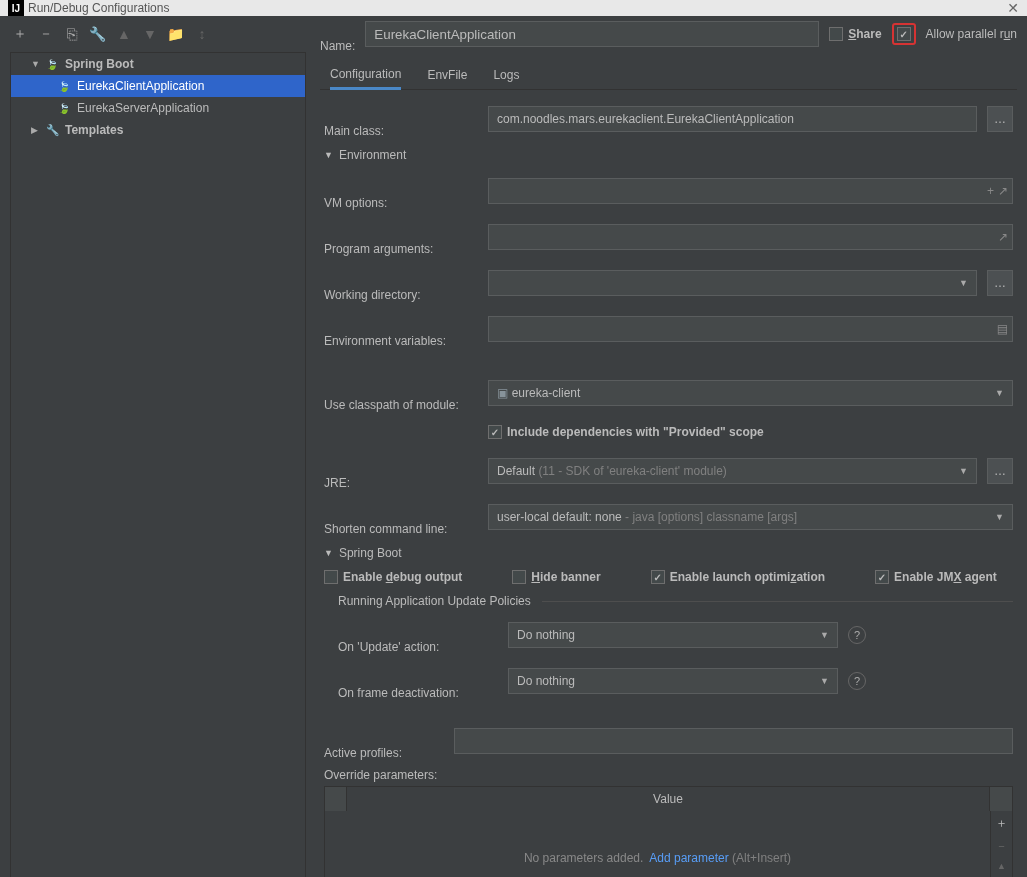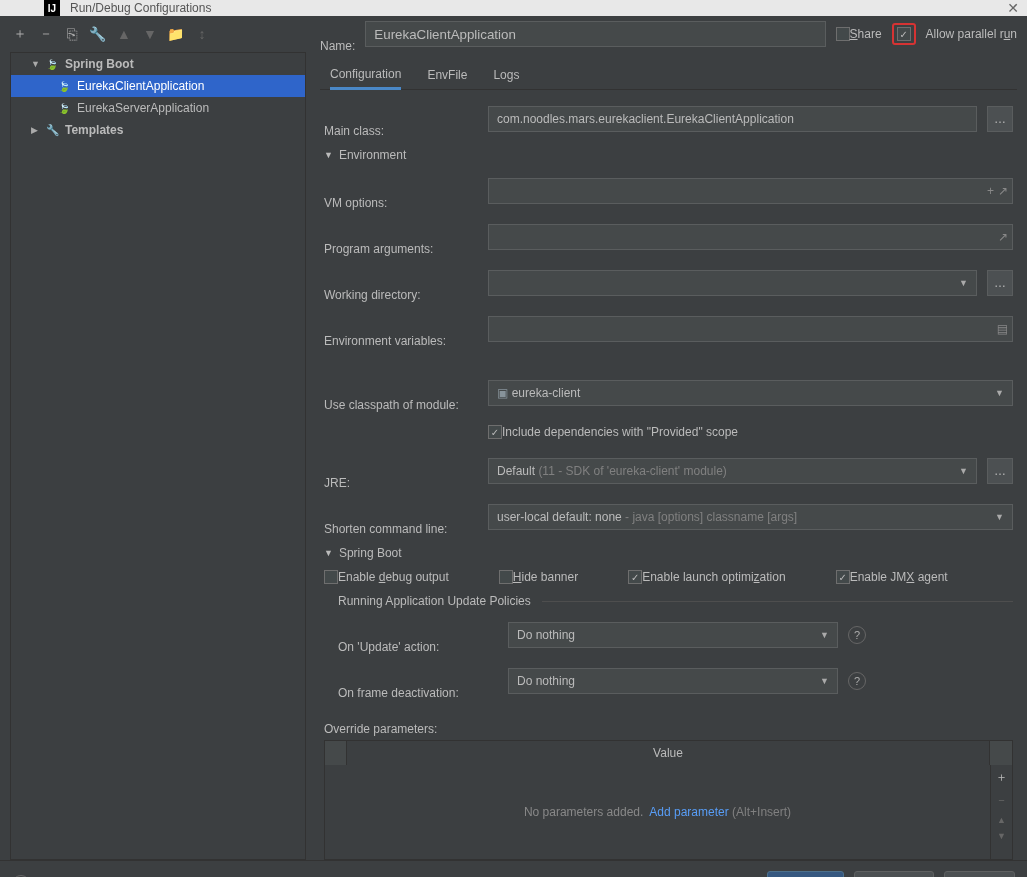--- a/index.html
+++ b/index.html
@@ -1,38 +1,38 @@
 <!DOCTYPE html>
 <html><head>
 <meta charset="utf-8">
 <style>
 * { box-sizing: border-box; margin: 0; padding: 0; font-family: "Segoe UI", Arial, sans-serif; }
 body { background: #3c3f41; color: #bbbbbb; font-size: 12px; width: 1027px; height: 877px; overflow: hidden; display: flex; flex-direction: column; }
 .titlebar { height: 30px; background: #e8e8e8; color: #555; display: flex; align-items: center; padding: 0 8px; justify-content: space-between; }
-.titlebar-left { display: flex; align-items: center; gap: 10px; margin-left: 36px; }
+.titlebar-left { display: flex; align-items: center; gap: 4px; }
 .titlebar-icon { width: 16px; height: 16px; background: #000; display: flex; align-items: center; justify-content: center; color: #fff; font-weight: bold; font-size: 10px; }
 .titlebar-close { font-size: 14px; color: #666; cursor: pointer; }
 .main { flex: 1; display: flex; flex-direction: column; background: #3c3f41; }
 .toolbar-row { height: 36px; display: flex; align-items: center; padding: 0 10px; gap: 6px; }
 .tb-btn { width: 20px; height: 20px; display: flex; align-items: center; justify-content: center; color: #a9a9a9; cursor: pointer; font-size: 14px; }
 .tb-sep { color: #666; }
 .content { flex: 1; display: flex; }
 .sidebar { width: 296px; border: 1px solid #323232; background: #3c3f41; margin-left: 10px; overflow: auto; }
 .tree-row { height: 22px; display: flex; align-items: center; padding-left: 6px; gap: 4px; cursor: pointer; }
 .tree-row.selected { background: #2f65ca; color: #fff; }
 .tree-arrow { width: 10px; font-size: 9px; color: #aaa; }
 .tree-icon { width: 16px; height: 16px; display: flex; align-items: center; justify-content: center; font-size: 10px; }
 .tree-label { white-space: nowrap; }
 .tree-indent1 { padding-left: 20px; }
 .tree-indent2 { padding-left: 46px; }
 .bold { font-weight: bold; }
 .detail { flex: 1; display: flex; flex-direction: column; padding: 0 10px 0 14px; }
 .name-row { display: flex; align-items: center; height: 36px; gap: 10px; margin-top: -36px; margin-bottom: 8px; }
 .name-input { flex: 1; height: 26px; background: #45494a; border: 1px solid #5a5d5e; color: #bbb; padding: 0 8px; }
-.chk { display: flex; align-items: center; cursor: pointer; }
+.chk { display: flex; align-items: center; gap: 5px; cursor: pointer; font-weight: bold; }
 .chk-box { width: 14px; height: 14px; border: 1px solid #6e6e6e; background: #43494a; display: flex; align-items: center; justify-content: center; font-size: 10px; color: #bbb; }
 .chk-box.checked::after { content: "✓"; }
 .redbox { border: 2px solid #d63333; padding: 2px 3px; border-radius: 3px; }
 .tabs { display: flex; gap: 26px; border-bottom: 1px solid #323232; height: 30px; align-items: center; padding-left: 10px; }
 .tab { color: #bbb; cursor: pointer; height: 30px; display: flex; align-items: center; }
 .tab.active { color: #bbb; border-bottom: 3px solid #4a88c7; margin-bottom: -1px; }
 .form-area { flex: 1; overflow: auto; padding: 10px 4px 0 4px; }
 .frow { display: flex; align-items: center; margin-bottom: 8px; gap: 10px; }
 .flabel { width: 154px; color: #bbb; margin-top: 24px; }
 .finput { flex: 1; height: 26px; background: #45494a; border: 1px solid #5a5d5e; color: #bbb; padding: 0 8px; display: flex; align-items: center; position: relative; }
@@ -252,20 +252,24 @@
             <div class="dropdown" style="max-width:330px">
                 <span>Do nothing</span>
                 <span class="dd-arrow">▼</span>
               </div>
             <span class="help-icon">?</span>
           </div>
         </div>
 
         <div style="height:14px"></div>
 
+        <div class="frow">
+          <span class="flabel" style="width:120px">Active profiles:</span>
+          <div class="finput"></div>
+        </div>
 
         <div style="margin-bottom:4px">Override parameters:</div>
         <div class="param-table">
           <div style="display:flex;flex:0 0 24px">
             <div style="width:22px;border-right:1px solid #323232;background:#45494a"></div>
             <div class="pt-col">Value</div>
             <div style="width:22px;background:#45494a"></div>
           </div>
           <div class="pt-body">
             <div class="pt-content">

